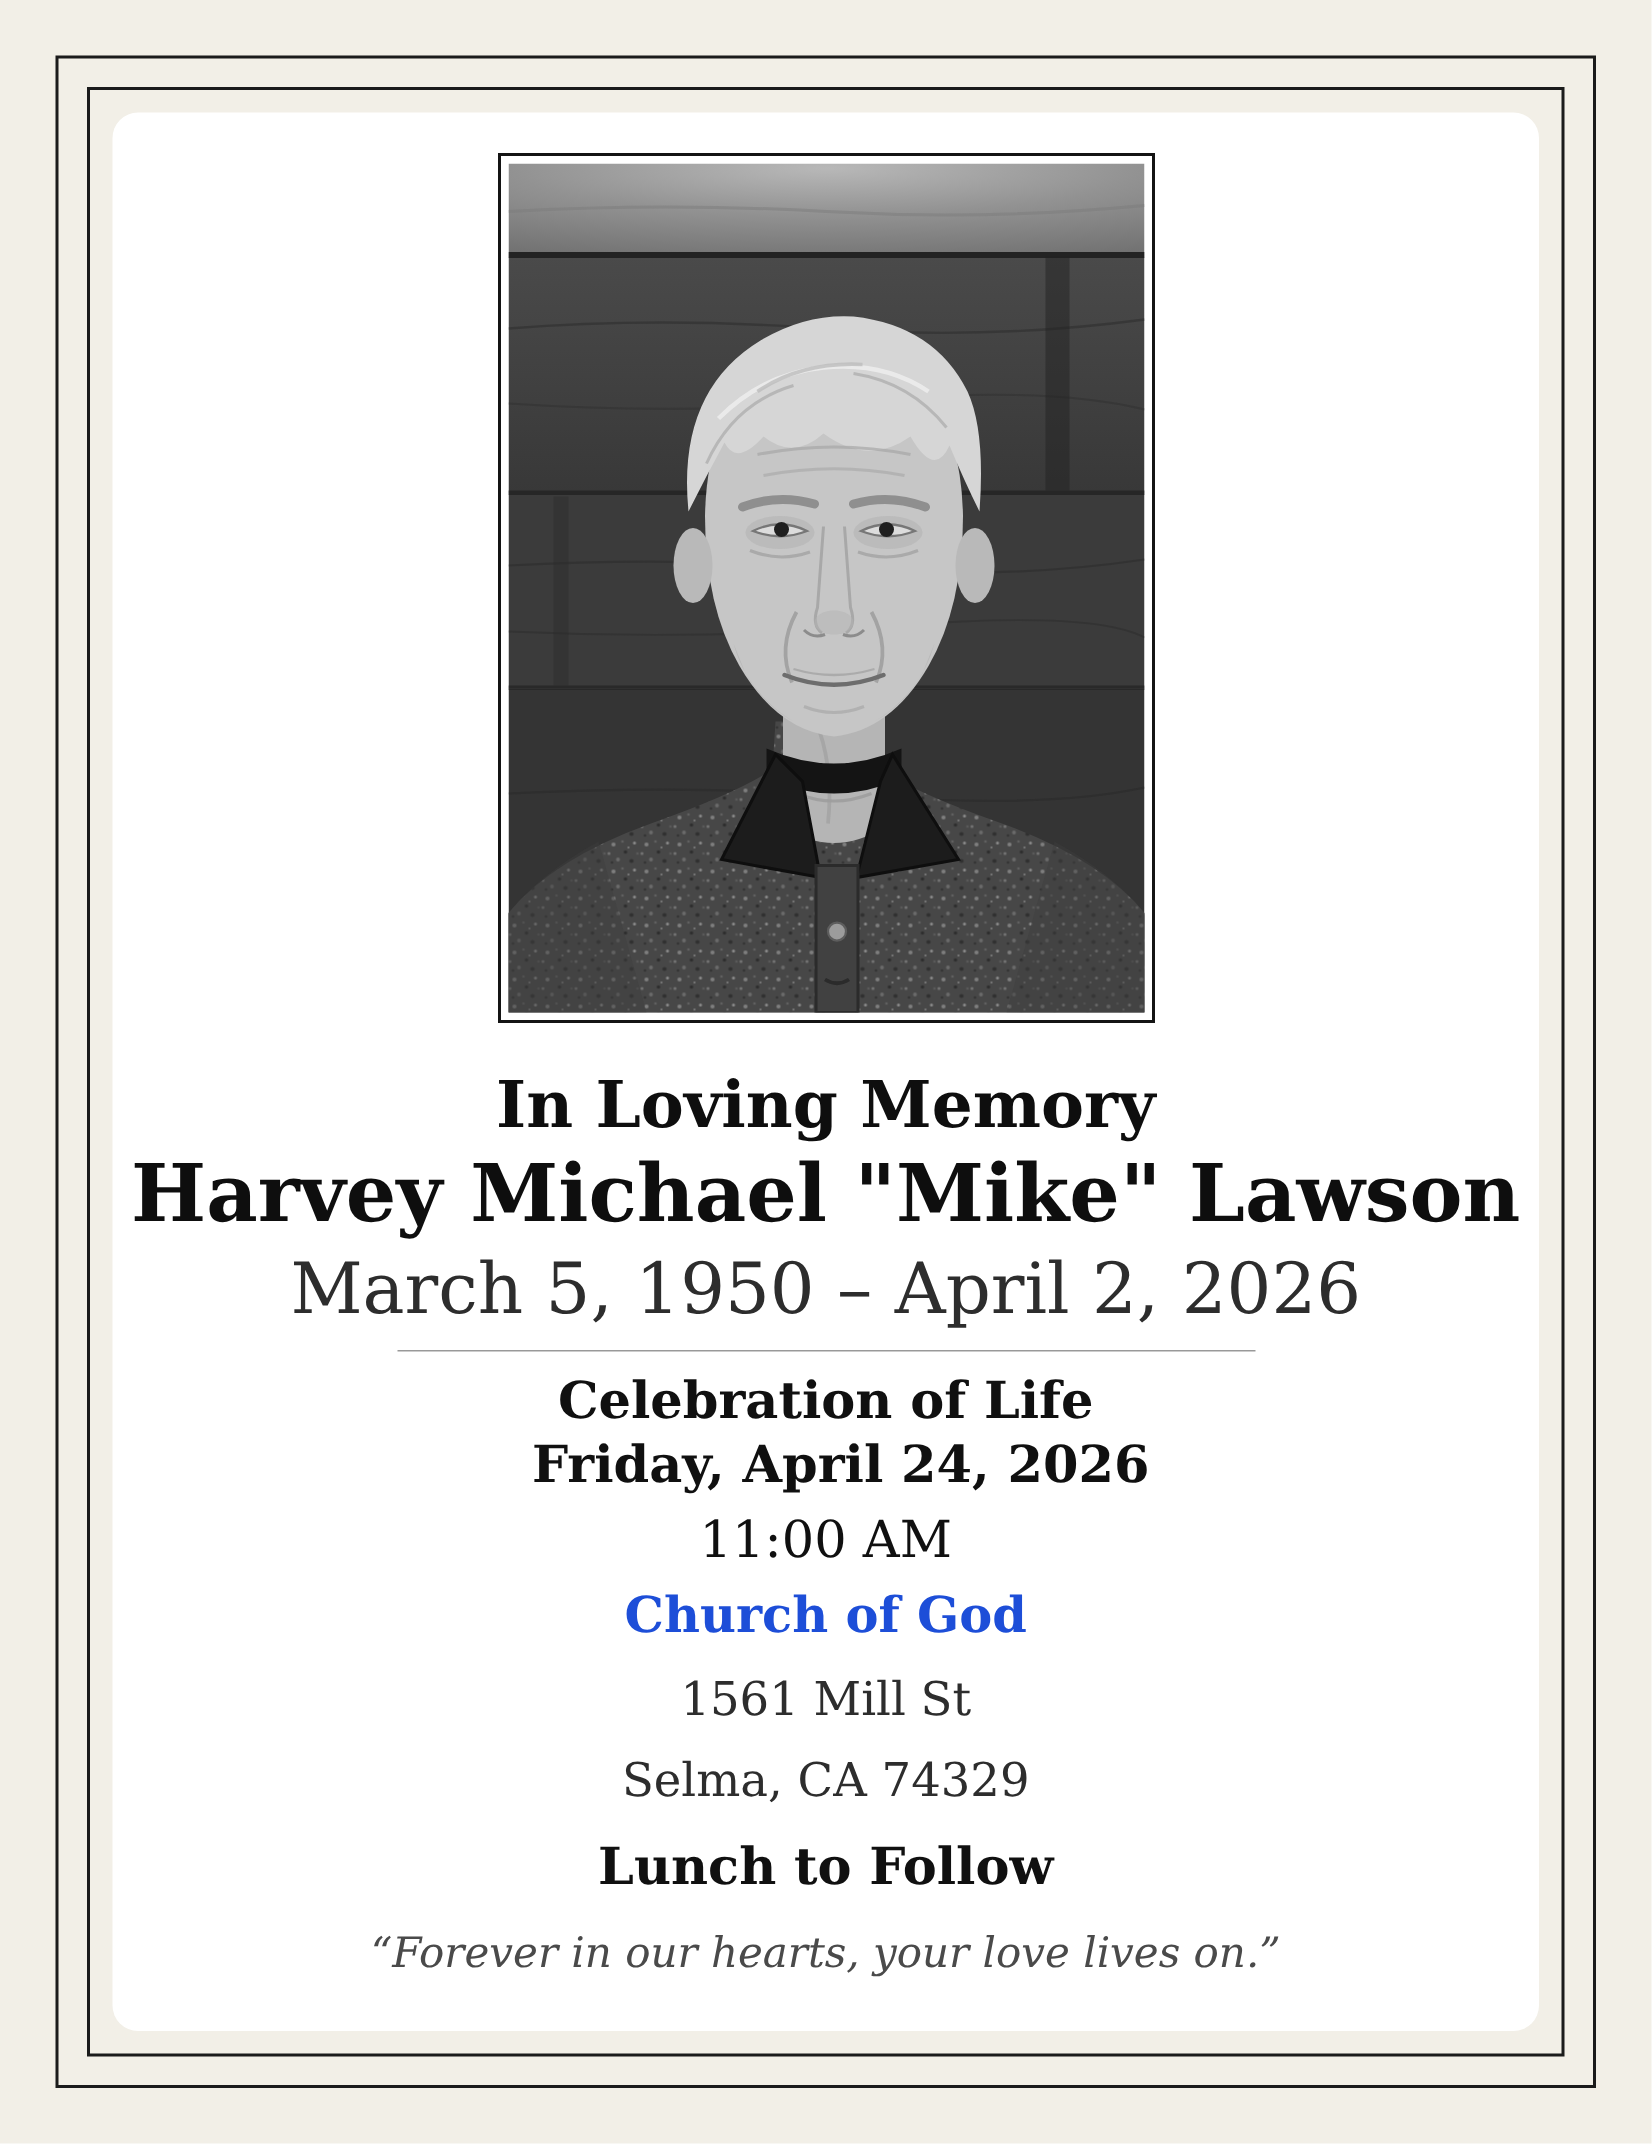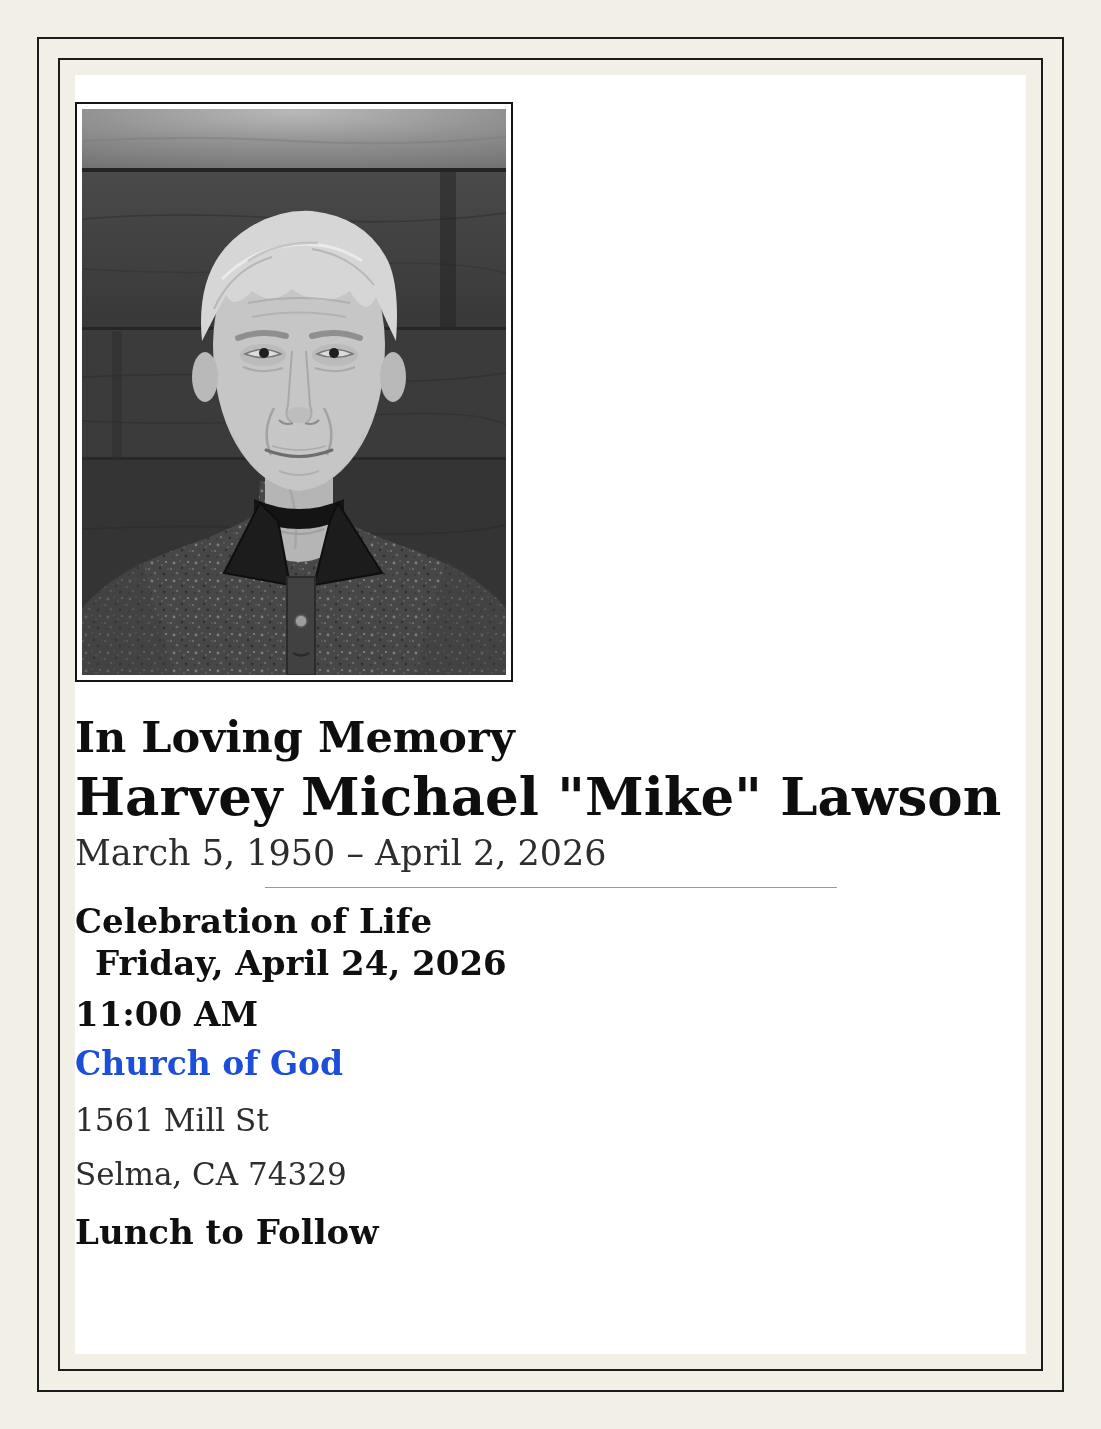--- a/index.html
+++ b/index.html
@@ -13,37 +13,39 @@
     position: absolute; top: 37px; left: 37px; right: 37px; bottom: 37px;
     border: 2px solid #1b1b1b;
   }
   .frame-mid {
     position: absolute; top: 19px; left: 19px; right: 19px; bottom: 19px;
     border: 2px solid #1b1b1b;
   }
   .panel {
     position: absolute; top: 15px; left: 15px; right: 15px; bottom: 15px;
     background: #ffffff;
+    text-align: center;
     overflow: hidden;
+    border-radius: 17px;
   }
   .photo-frame {
     display: inline-block;
     margin-top: 27px;
     border: 2px solid #141414;
     background: #ffffff;
     padding: 5px;
     line-height: 0;
   }
   .heading  { margin-top: 32px; font-size: 43px; font-weight: bold; color: #0e0e0e; line-height: 1.1; }
   .name     { margin-top: 6px;  font-size: 53px; font-weight: bold; color: #0e0e0e; line-height: 1.1; }
-  .dates    { margin-top: 8px;  font-size: 35px; color: #2d2d2d; line-height: 1.1; }
+  .dates    { margin-top: 8px;  font-size: 47px; color: #2d2d2d; line-height: 1.1; }
   .divider  { width: 572px; margin: 15px auto 15px; border: none; border-top: 1px solid #999999; height: 0; }
   .svc-title{ font-size: 34px; font-weight: bold; color: #101010; margin-top: 10px; line-height: 1.1; }
   .svc-date { font-size: 34px; font-weight: bold; color: #101010; margin-top: 5px;  line-height: 1.1; padding-left: 20px; }
-  .svc-time { font-size: 34px; font-weight: bold; color: #101010; margin-top: 13px; line-height: 1.1; }
+  .svc-time { font-size: 34px; font-weight: normal; color: #101010; margin-top: 13px; line-height: 1.1; }
   .venue    { font-size: 33px; font-weight: bold; color: #1d4ed8; margin-top: 13px; line-height: 1.1; }
   .addr     { font-size: 31px; color: #2d2d2d; margin-top: 20px; line-height: 1.1; }
   .note     { font-size: 34px; font-weight: bold; color: #101010; margin-top: 23px; line-height: 1.1; }
   .quote    { font-size: 28px; font-style: italic; color: #4a4a4a; margin-top: 23px; line-height: 1.1; }
 </style>
 </head>
 <body>
 
 <div class="frame-outer">
   <div class="frame-mid">
@@ -157,16 +159,17 @@
 
       <hr class="divider">
 
       <div class="svc-title">Celebration of Life</div>
       <div class="svc-date">Friday, April 24, 2026</div>
       <div class="svc-time">11:00 AM</div>
       <div class="venue">Church of God</div>
       <div class="addr">1561 Mill St</div>
       <div class="addr">Selma, CA 74329</div>
       <div class="note">Lunch to Follow</div>
+      <div class="quote">“Forever in our hearts, your love lives on.”</div>
 
     </div>
   </div>
 </div>
 
 </body></html>

